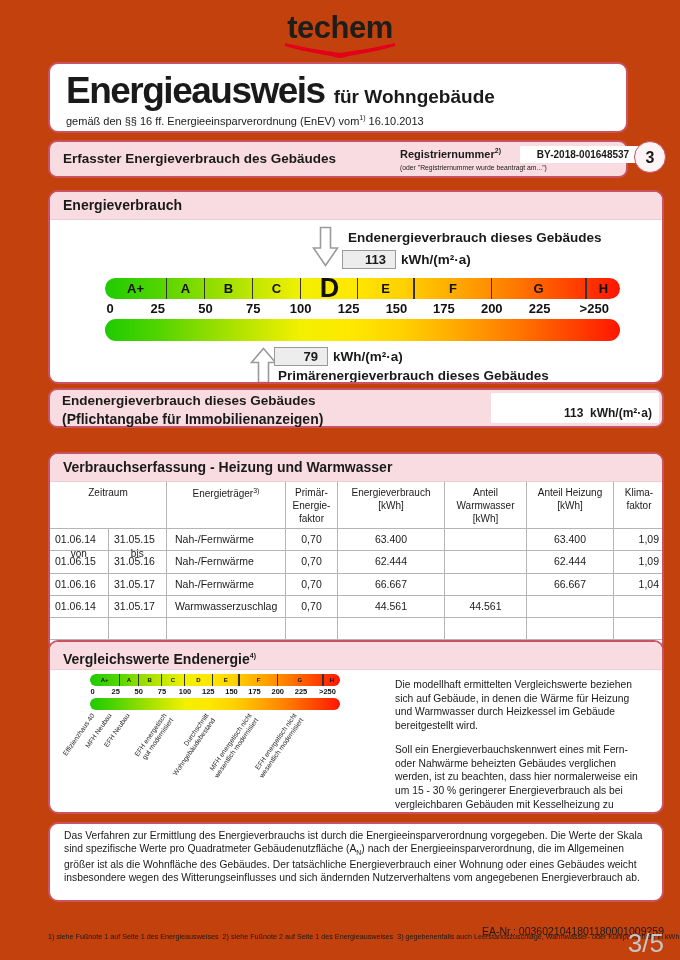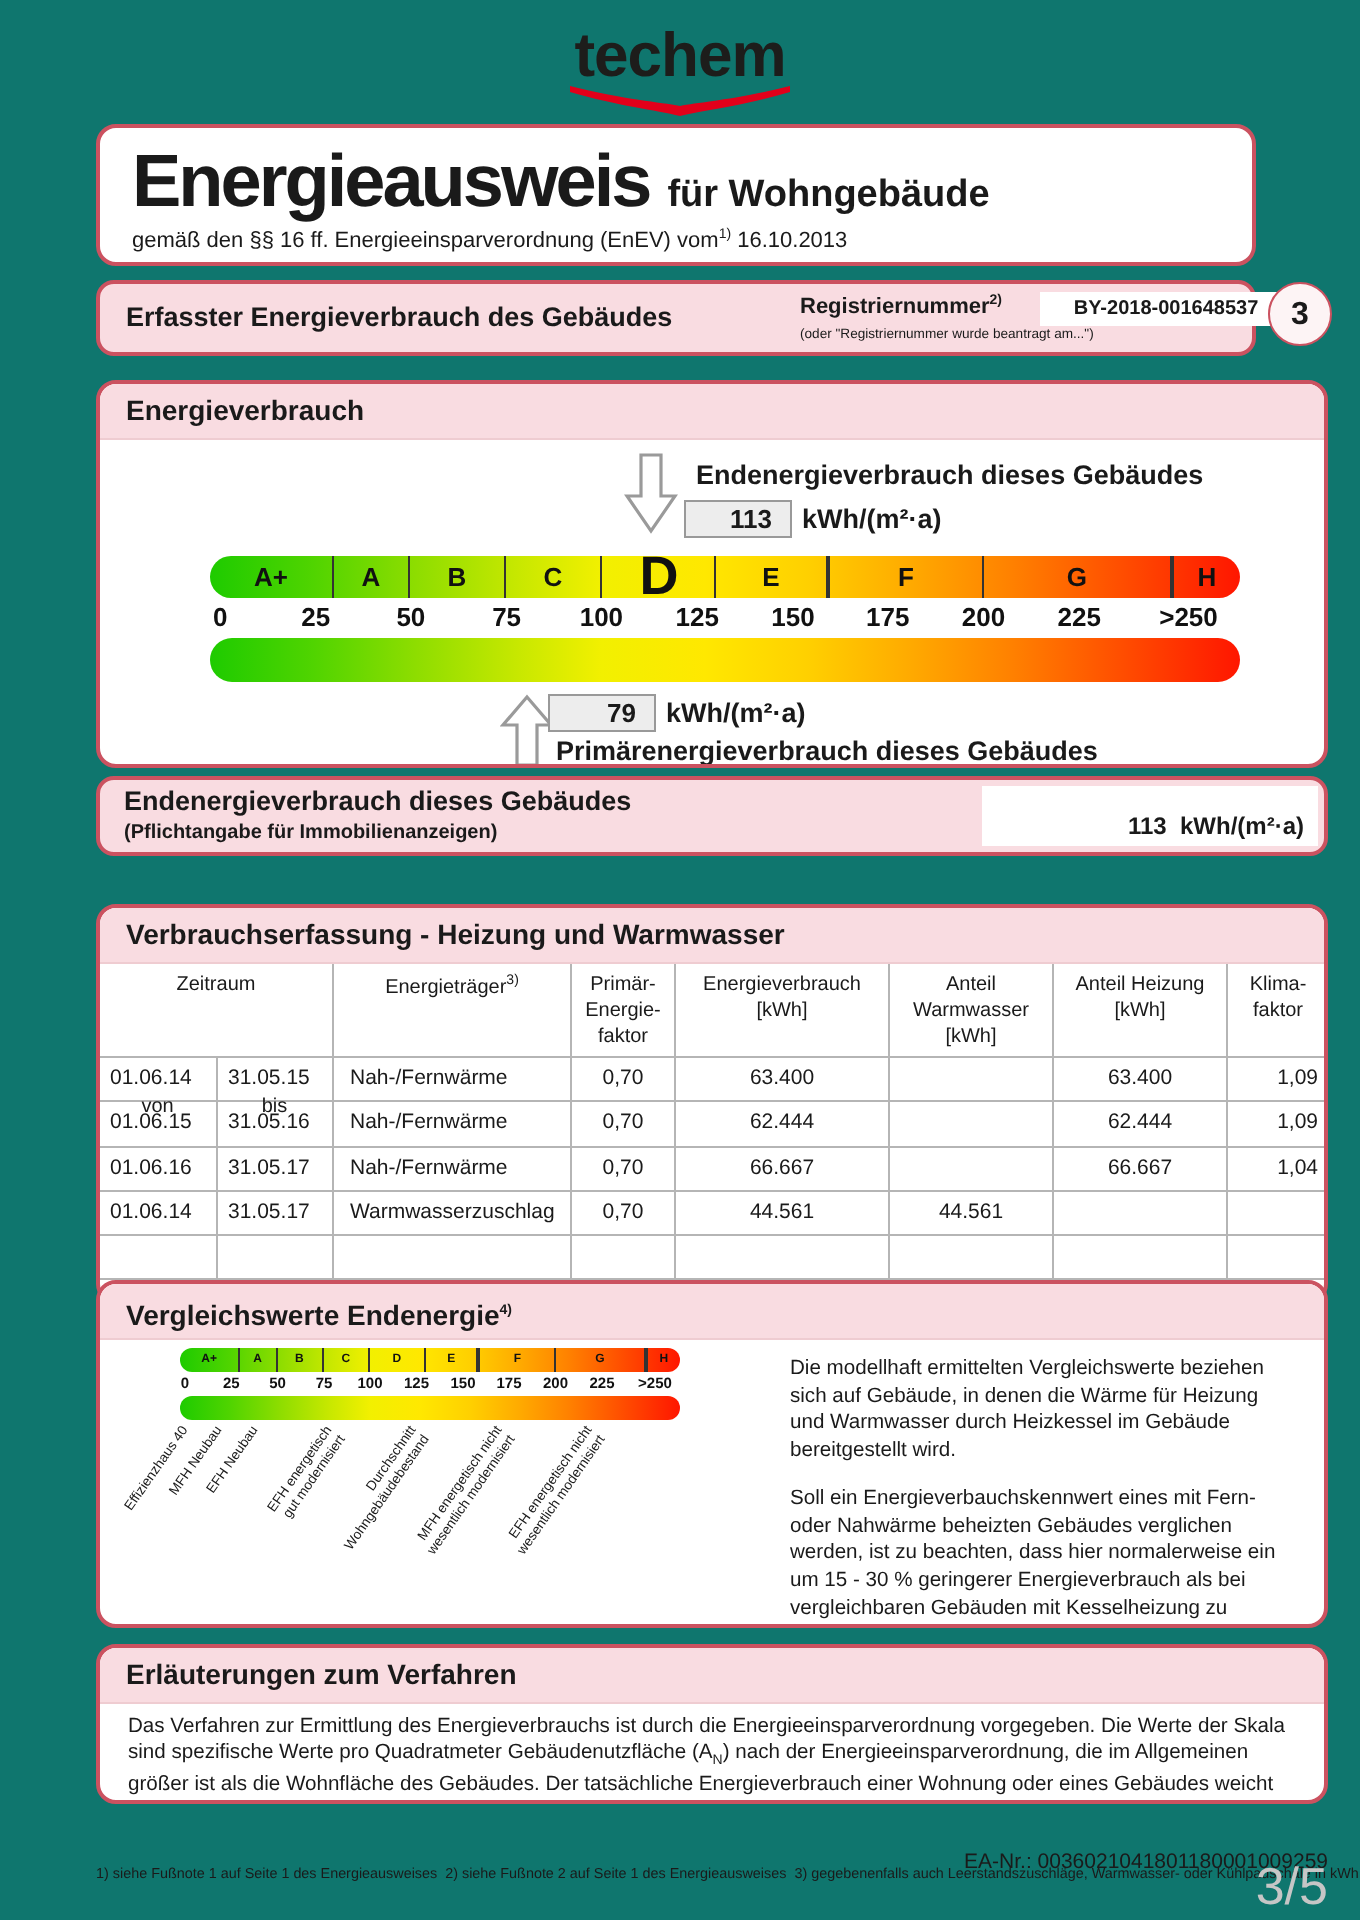--- a/index.html
+++ b/index.html
@@ -2,21 +2,21 @@
 <html><head>
 <meta charset="utf-8">
 <style>
   :root{
     --red:#cb5260;
     --pink:#f9dce1;
     --grid:#b5b5b5;
     --ink:#1a1a1a;
   }
   html,body{margin:0;padding:0;background:#fff;}
-  .page{position:relative;width:680px;height:960px;background:#0f766e;overflow:hidden;
+  .page{position:relative;width:680px;height:960px;background:#c2410c;overflow:hidden;
         font-family:"Liberation Sans",sans-serif;color:var(--ink);}
 
   
   .logo{position:absolute;top:12px;left:0;right:0;text-align:center;}
   .logo-text{font-size:31px;font-weight:800;letter-spacing:-.5px;color:#1d1d1b;line-height:1;}
   .swoosh{display:block;margin:-1px auto 0;}
 
   
   .title-box{position:absolute;top:62px;left:48px;width:580px;height:71px;border:2px solid var(--red);
              border-radius:10px;background:#fff;box-sizing:border-box;padding:8px 0 0 16px;}
@@ -76,21 +76,21 @@
   .scale.big .grad{height:22px;border-radius:11px;margin-top:1px;}
   .scale.small{left:40px;top:4px;width:250px;}
   .scale.small .letters{height:12px;border-radius:6px;font-size:6px;}
   .scale.small .ticks{height:10px;margin-top:1px;font-size:7.5px;}
   .scale.small .grad{height:12px;border-radius:6px;margin-top:1px;}
 
   
   .endenergy-bar{position:absolute;top:388px;left:48px;width:616px;height:40px;background:var(--pink);
                  border:2px solid var(--red);border-radius:9px;box-sizing:border-box;}
   .ee-title{position:absolute;left:12px;top:3px;font-size:13.5px;font-weight:bold;}
-  .ee-sub{position:absolute;left:12px;top:21px;font-size:10px;font-weight:bold;}
+  .ee-sub{position:absolute;left:12px;top:21px;font-size:14px;font-weight:bold;}
   .ee-white{position:absolute;right:3px;top:3px;bottom:3px;width:168px;background:#fff;
             display:flex;align-items:flex-end;justify-content:flex-end;
             font-size:12px;font-weight:bold;padding:0 7px 3px 0;box-sizing:border-box;}
   .ee-white span{white-space:pre;}
 
   
   .table-box{top:452px;height:200px;}
   .thead{display:grid;grid-template-columns:116px 119px 52px 107px 82px 87px 51px;height:46px;
          font-size:10px;box-sizing:border-box;}
   .thead > div{border-left:1px solid var(--grid);padding-top:4px;text-align:center;
@@ -347,21 +347,20 @@
       <div class="rot-label" style="left:130px">EFH energetisch nicht
 wesentlich modernisiert</div>
       <div class="compare-text">
         <p>Die modellhaft ermittelten Vergleichswerte beziehen sich auf Gebäude, in denen die Wärme für Heizung und Warmwasser durch Heizkessel im Gebäude bereitgestellt wird.</p>
         <p>Soll ein Energieverbauchskennwert eines mit Fern- oder Nahwärme beheizten Gebäudes verglichen werden, ist zu beachten, dass hier normalerweise ein um 15 - 30 % geringerer Energieverbrauch als bei vergleichbaren Gebäuden mit Kesselheizung zu erwarten ist.</p>
       </div>
     </div>
   </div>
 
   <div class="rbox explain-box">
-    <div class="box-header">Erläuterungen zum Verfahren</div>
     <div class="explain-text">
       <span>Das Verfahren zur Ermittlung des Energieverbrauchs ist durch die Energieeinsparverordnung vorgegeben. Die Werte der Skala sind spezifische Werte pro Quadratmeter Gebäudenutzfläche (A</span><sub>N</sub><span>) nach der Energieeinsparverordnung, die im Allgemeinen größer ist als die Wohnfläche des Gebäudes. Der tatsächliche Energieverbrauch einer Wohnung oder eines Gebäudes weicht insbesondere wegen des Witterungseinflusses und sich ändernden Nutzerverhaltens vom angegebenen Energieverbrauch ab.</span>
     </div>
   </div>
 
   <div class="footnotes">
     <div>1) siehe Fußnote 1 auf Seite 1 des Energieausweises  2) siehe Fußnote 2 auf Seite 1 des Energieausweises  3) gegebenenfalls auch Leerstandszuschläge, Warmwasser- oder Kühlpauschale in kWh</div>
     
   </div>
   <div class="ea-nr">EA-Nr.: 0036021041801180001009259</div>

